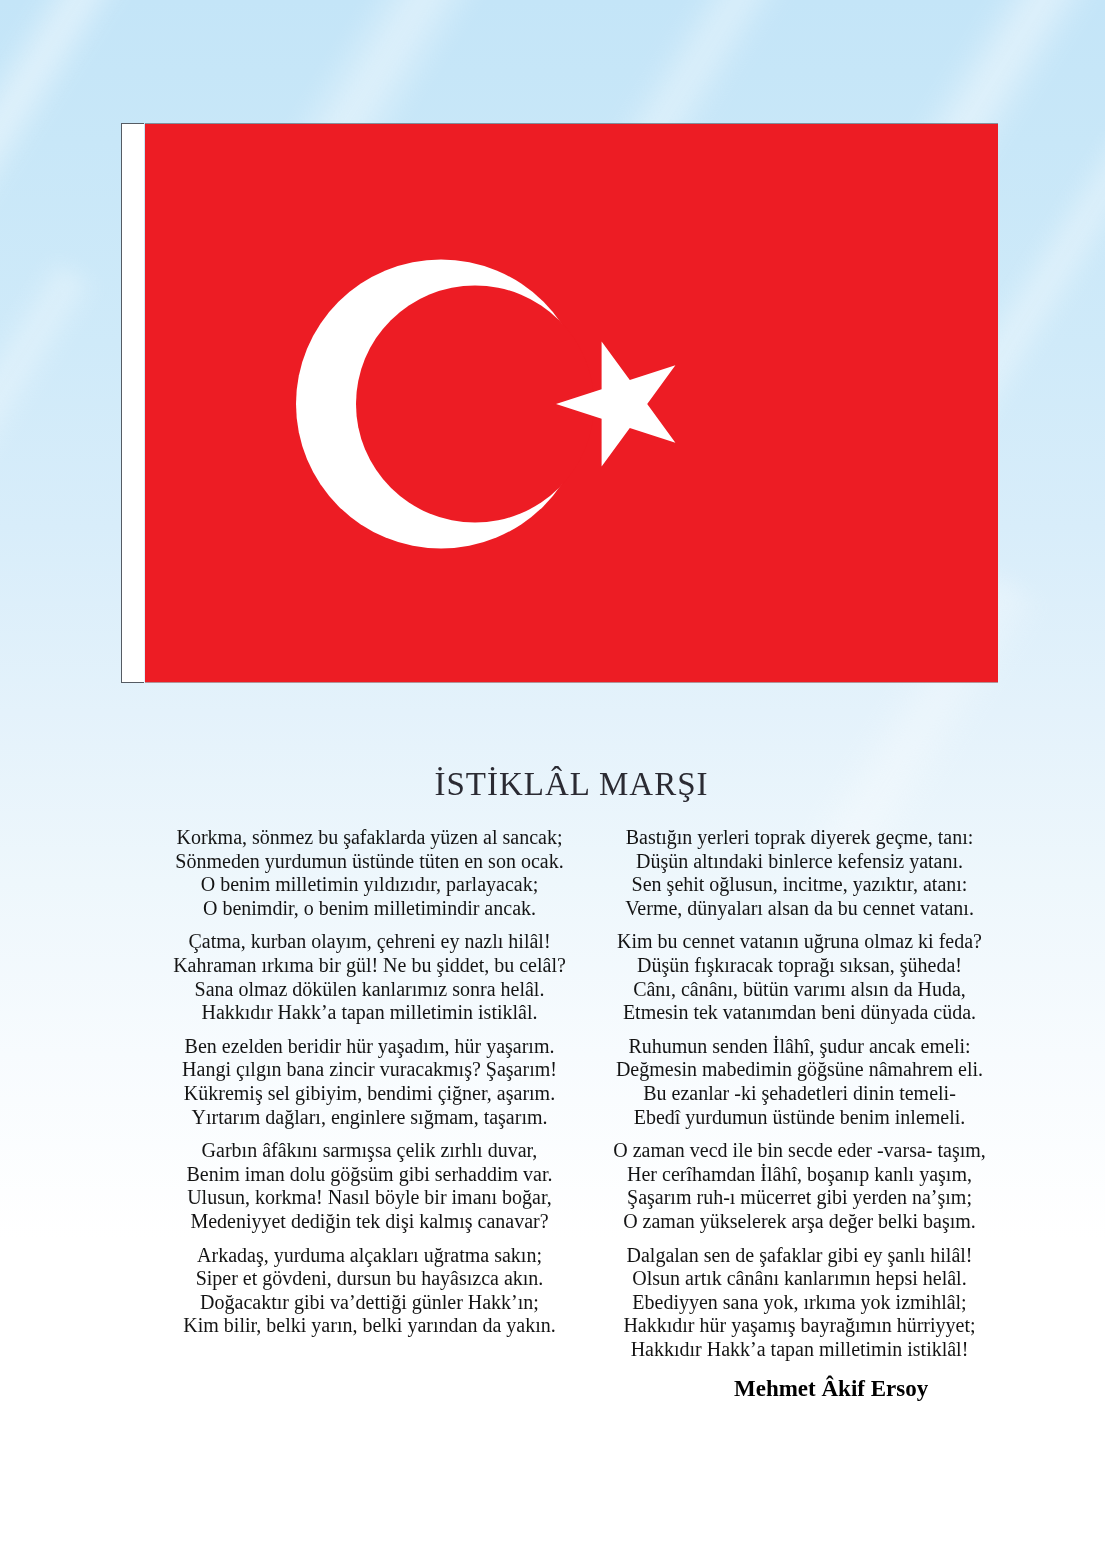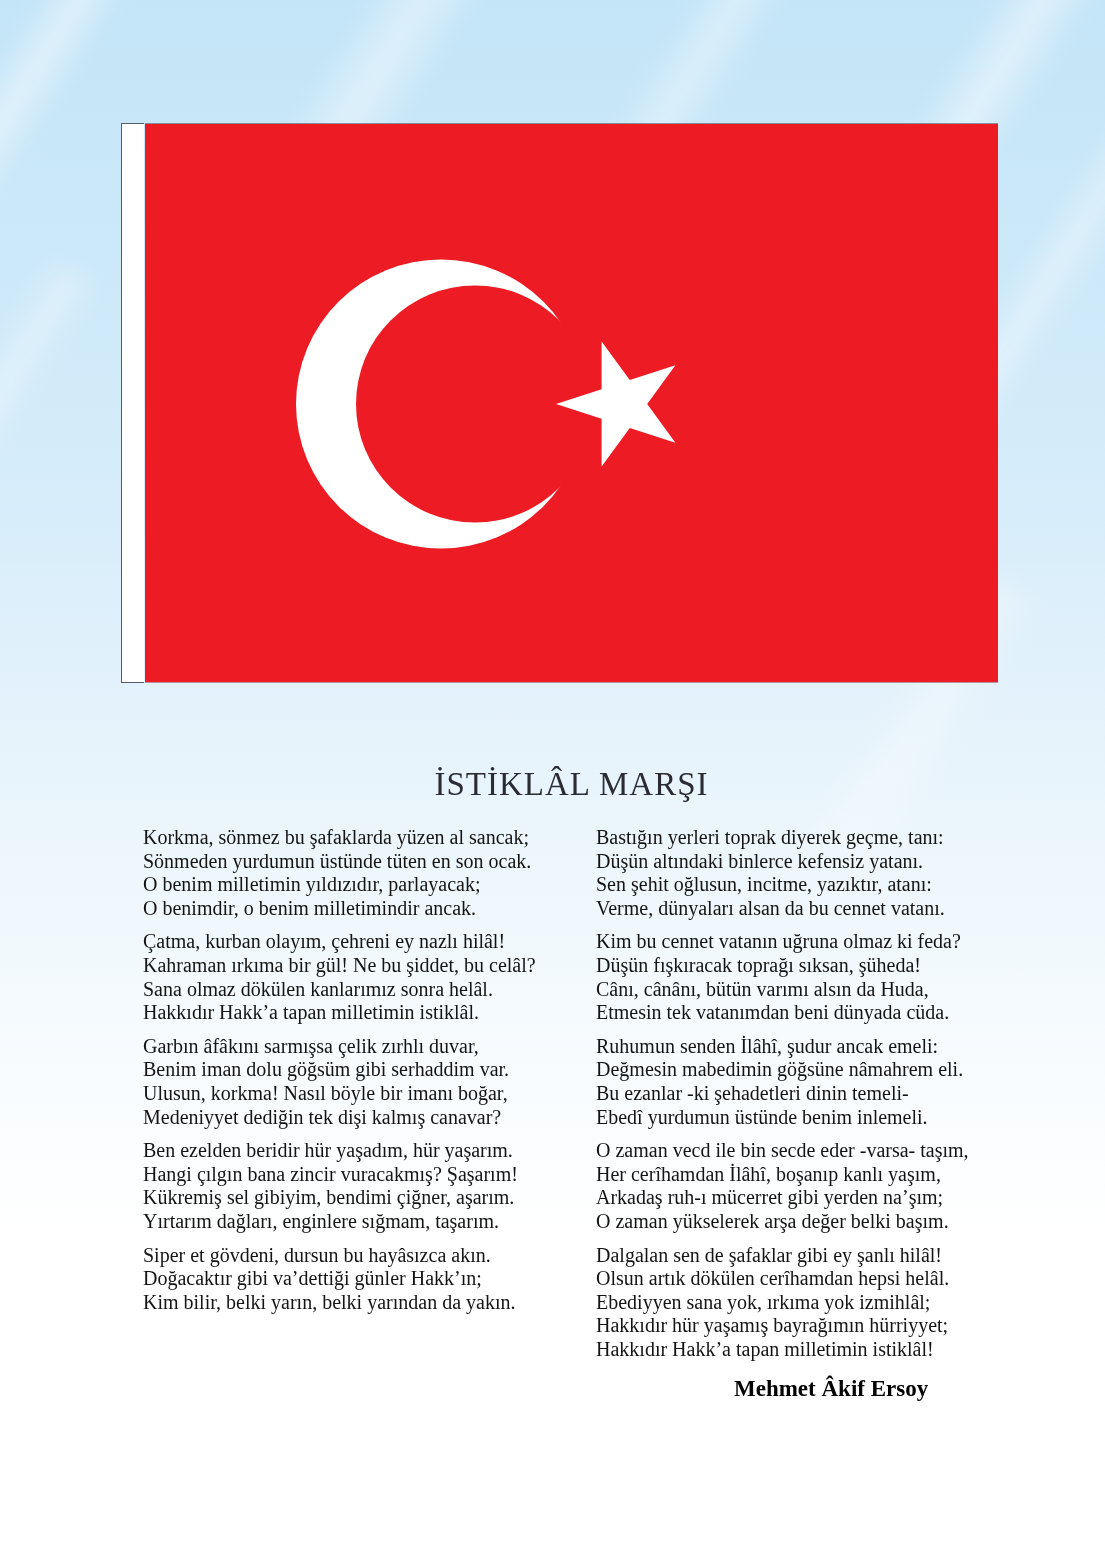--- a/index.html
+++ b/index.html
@@ -59,21 +59,21 @@
     font-size:33px;font-weight:400;letter-spacing:1px;
     color:var(--title);
     z-index:3;
   }
   #poem{
     position:absolute;left:143px;top:826px;width:860px;
     display:flex;z-index:3;
     color:var(--text);
     font-size:20px;line-height:23.6px;
   }
-  .column{box-sizing:border-box;}
+  .column{box-sizing:border-box;text-align:center;}
   #col-left{width:453px;}
   #col-right{flex:1;}
   .stanza{margin:0 0 10px 0;}
   .stanza:last-child{margin-bottom:0;}
   .line{white-space:nowrap;}
 
   #author{
     position:absolute;left:734px;top:1376px;
     font-size:23px;font-weight:700;color:#000;
     z-index:3;white-space:nowrap;
@@ -122,32 +122,33 @@
           <div class="line">O benim milletimin yıldızıdır, parlayacak;</div>
           <div class="line">O benimdir, o benim milletimindir ancak.</div>
         </div>
         <div class="stanza">
           <div class="line">Çatma, kurban olayım, çehreni ey nazlı hilâl!</div>
           <div class="line">Kahraman ırkıma bir gül! Ne bu şiddet, bu celâl?</div>
           <div class="line">Sana olmaz dökülen kanlarımız sonra helâl.</div>
           <div class="line">Hakkıdır Hakk’a tapan milletimin istiklâl.</div>
         </div>
         <div class="stanza">
+          <div class="line">Ben ezelden beridir hür yaşadım, hür yaşarım.</div>
+          <div class="line">Hangi çılgın bana zincir vuracakmış? Şaşarım!</div>
+          <div class="line">Kükremiş sel gibiyim, bendimi çiğner, aşarım.</div>
+          <div class="line">Yırtarım dağları, enginlere sığmam, taşarım.</div>
+        </div>
+        <div class="stanza">
           <div class="line">Garbın âfâkını sarmışsa çelik zırhlı duvar,</div>
           <div class="line">Benim iman dolu göğsüm gibi serhaddim var.</div>
           <div class="line">Ulusun, korkma! Nasıl böyle bir imanı boğar,</div>
           <div class="line">Medeniyyet dediğin tek dişi kalmış canavar?</div>
         </div>
         <div class="stanza">
-          <div class="line">Ben ezelden beridir hür yaşadım, hür yaşarım.</div>
-          <div class="line">Hangi çılgın bana zincir vuracakmış? Şaşarım!</div>
-          <div class="line">Kükremiş sel gibiyim, bendimi çiğner, aşarım.</div>
-          <div class="line">Yırtarım dağları, enginlere sığmam, taşarım.</div>
-        </div>
-        <div class="stanza">
+          <div class="line">Arkadaş, yurduma alçakları uğratma sakın;</div>
           <div class="line">Siper et gövdeni, dursun bu hayâsızca akın.</div>
           <div class="line">Doğacaktır gibi va’dettiği günler Hakk’ın;</div>
           <div class="line">Kim bilir, belki yarın, belki yarından da yakın.</div>
         </div>
       </div>
     <div id="col-right" class="column">
         <div class="stanza">
           <div class="line">Bastığın yerleri toprak diyerek geçme, tanı:</div>
           <div class="line">Düşün altındaki binlerce kefensiz yatanı.</div>
           <div class="line">Sen şehit oğlusun, incitme, yazıktır, atanı:</div>
@@ -161,26 +162,26 @@
         </div>
         <div class="stanza">
           <div class="line">Ruhumun senden İlâhî, şudur ancak emeli:</div>
           <div class="line">Değmesin mabedimin göğsüne nâmahrem eli.</div>
           <div class="line">Bu ezanlar -ki şehadetleri dinin temeli-</div>
           <div class="line">Ebedî yurdumun üstünde benim inlemeli.</div>
         </div>
         <div class="stanza">
           <div class="line">O zaman vecd ile bin secde eder -varsa- taşım,</div>
           <div class="line">Her cerîhamdan İlâhî, boşanıp kanlı yaşım,</div>
-          <div class="line">Arkadaş ruh-ı mücerret gibi yerden na’şım;</div>
+          <div class="line">Şaşarım ruh-ı mücerret gibi yerden na’şım;</div>
           <div class="line">O zaman yükselerek arşa değer belki başım.</div>
         </div>
         <div class="stanza">
           <div class="line">Dalgalan sen de şafaklar gibi ey şanlı hilâl!</div>
-          <div class="line">Olsun artık dökülen cerîhamdan hepsi helâl.</div>
+          <div class="line">Olsun artık cânânı kanlarımın hepsi helâl.</div>
           <div class="line">Ebediyyen sana yok, ırkıma yok izmihlâl;</div>
           <div class="line">Hakkıdır hür yaşamış bayrağımın hürriyyet;</div>
           <div class="line">Hakkıdır Hakk’a tapan milletimin istiklâl!</div>
         </div>
       </div>
   </div>
 
   <div id="author">Mehmet Âkif Ersoy</div>
 
   <div id="page-number">3</div>

